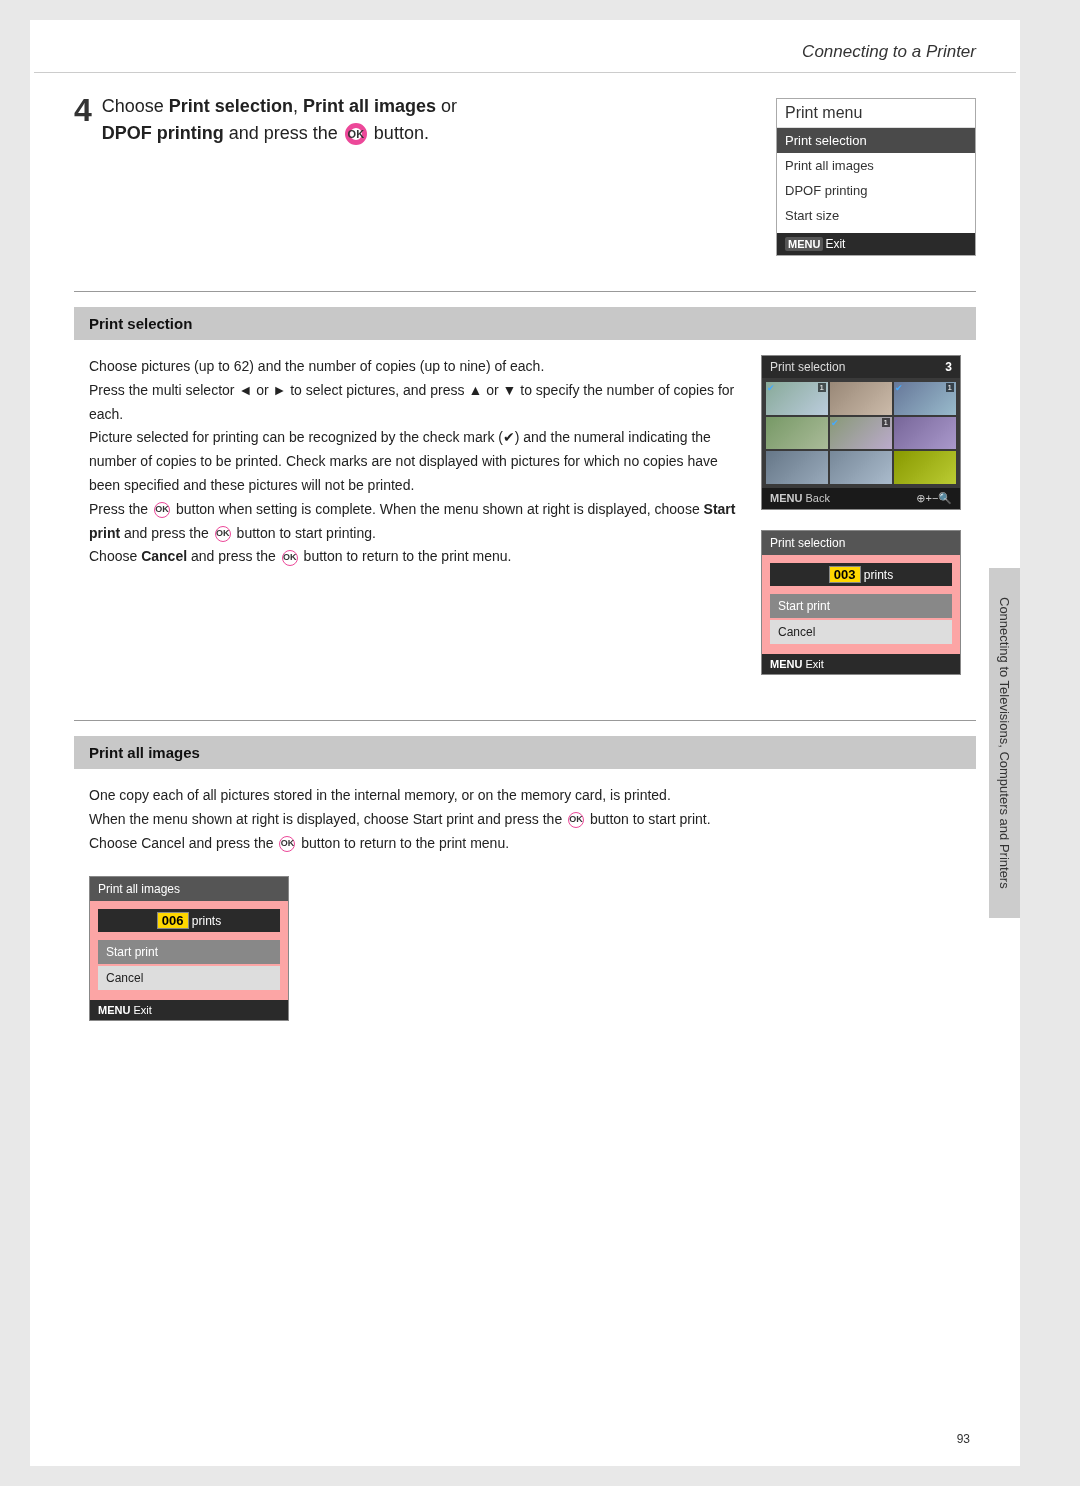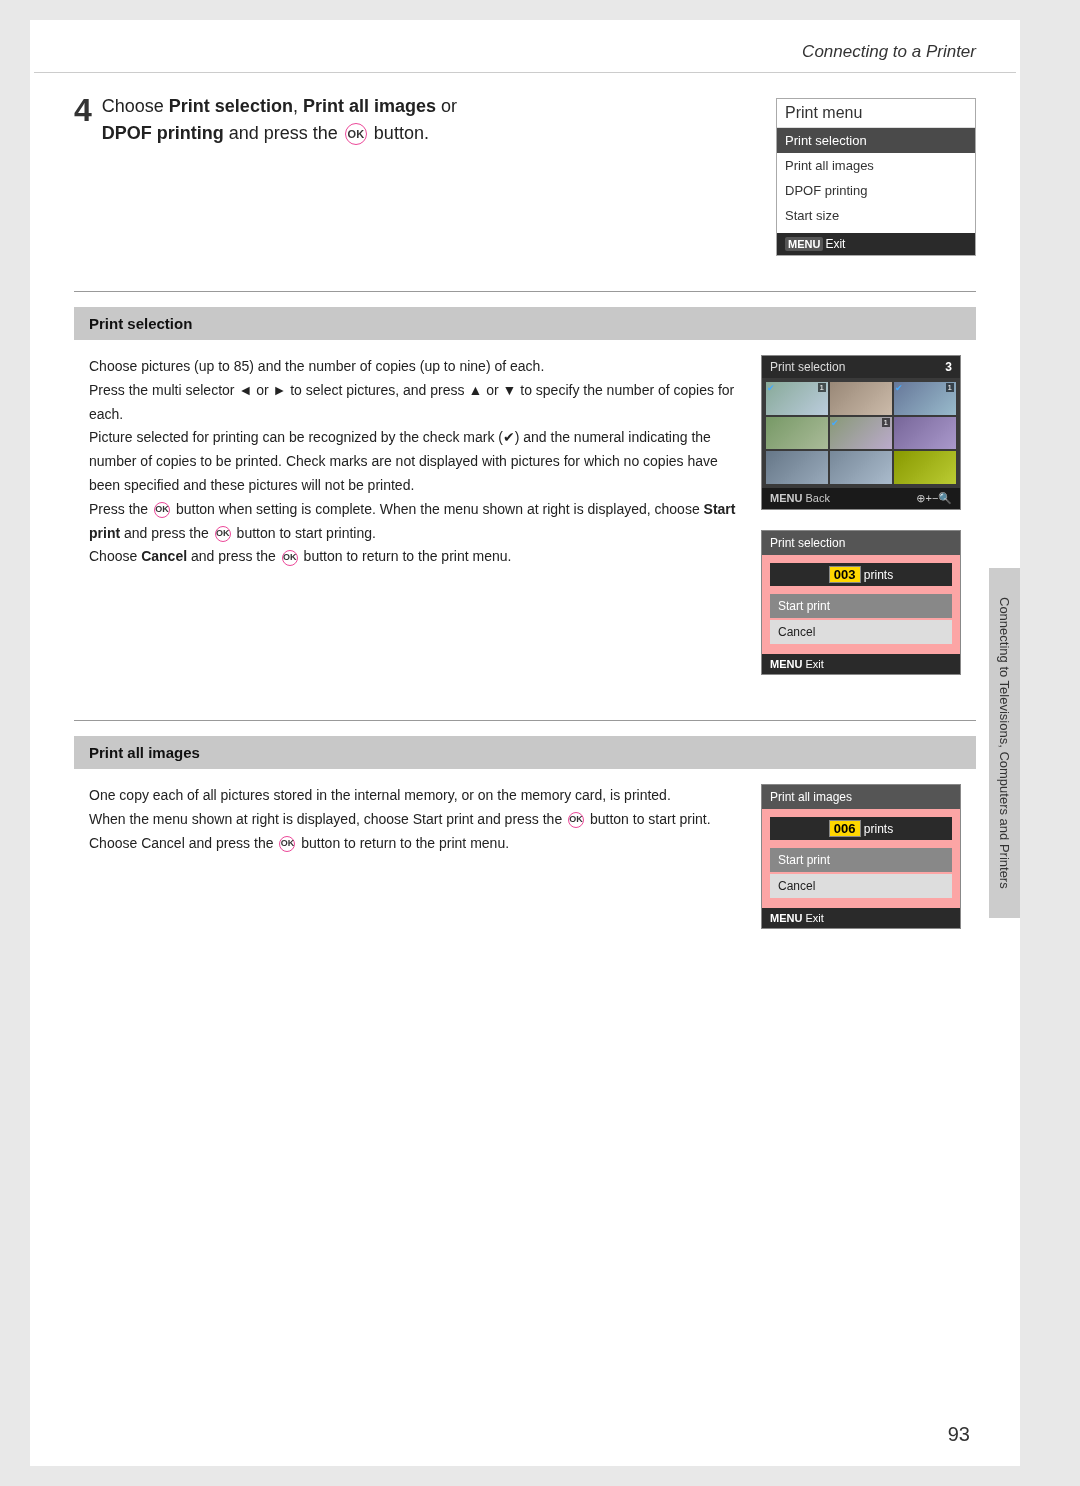--- a/index.html
+++ b/index.html
@@ -75,21 +75,21 @@
     .step-desc .bold {
       font-weight: bold;
     }
 
     .ok-circle {
       display: inline-flex;
       align-items: center;
       justify-content: center;
       width: 22px;
       height: 22px;
-      border: 1px solid #ec4899;
+      border: 5px solid #ec4899;
       border-radius: 50%;
       font-size: 11px;
       font-weight: bold;
       color: #333;
       vertical-align: middle;
       margin: 0 2px;
     }
 
     
     .print-menu-box {
@@ -329,21 +329,21 @@
       align-items: center;
       justify-content: center;
       text-align: center;
     }
 
     
     .page-number {
       position: absolute;
       bottom: 20px;
       right: 50px;
-      font-size: 20px;
+      font-size: 12px;
       color: #333;
     }
 
     
     .thumb-img {
       width: 100%;
       height: 100%;
       background: linear-gradient(135deg, #666 0%, #999 100%);
     }
 
@@ -356,22 +356,22 @@
     .thumb-img-7 { background: linear-gradient(135deg, #678 0%, #9ab 100%); }
     .thumb-img-8 { background: linear-gradient(135deg, #789 0%, #abc 100%); }
     .thumb-img-9 { background: linear-gradient(135deg, #890 0%, #bc3 100%); }
 
     .section-wrapper {
       margin-bottom: 10px;
     }
 
     .print-all-layout {
       display: flex;
-      flex-direction: row;
-      gap: 35px;
+      flex-direction: column;
+      gap: 21px;
       padding: 0 15px;
     }
 
     .print-all-text {
       flex: 1;
       font-size: 14px;
       color: #222;
       line-height: 1.7;
     }
   </style>
@@ -407,21 +407,21 @@
       </div>
     </div>
 
     <div class="section-divider"></div>
 
     <div class="section-wrapper">
       <div class="section-header">Print selection</div>
 
       <div class="section-body">
         <div class="section-text">
-          <p>Choose pictures (up to 85) and the number of copies (up to nine) of each.</p>
+          <p>Choose pictures (up to 62) and the number of copies (up to nine) of each.</p>
           <p>Press the multi selector ◄ or ► to select pictures, and press ▲ or ▼ to specify the number of copies for each.</p>
           <p>Picture selected for printing can be recognized by the check mark (✔) and the numeral indicating the number of copies to be printed. Check marks are not displayed with pictures for which no copies have been specified and these pictures will not be printed.</p>
           <p>Press the <span class="ok-circle" style="width:16px;height:16px;font-size:9px;border-width:1.5px;">OK</span> button when setting is complete. When the menu shown at right is displayed, choose <span class="bold">Start print</span> and press the <span class="ok-circle" style="width:16px;height:16px;font-size:9px;border-width:1.5px;">OK</span> button to start printing.</p>
           <p>Choose <span class="bold">Cancel</span> and press the <span class="ok-circle" style="width:16px;height:16px;font-size:9px;border-width:1.5px;">OK</span> button to return to the print menu.</p>
         </div>
 
         <div class="lcd-screens">
 
           <div class="lcd-box">
             <div class="lcd-title-bar">

